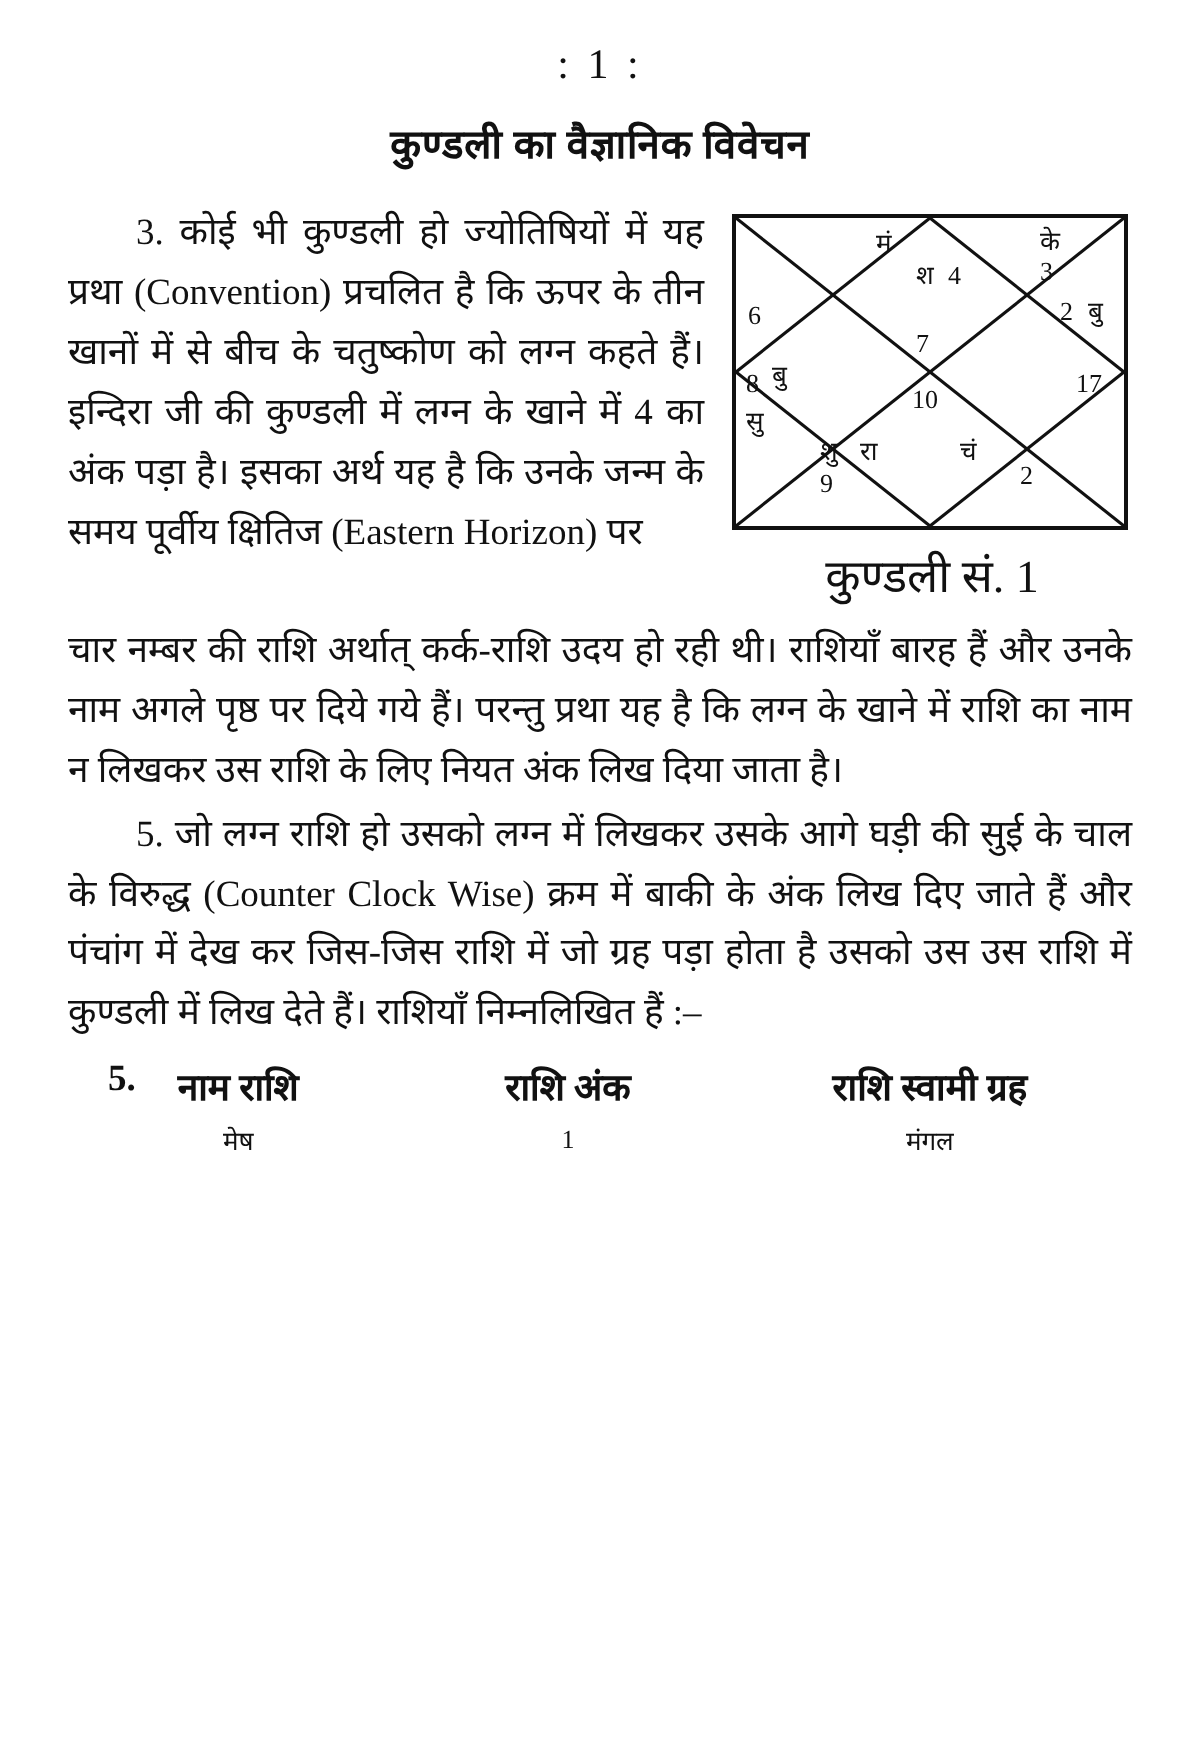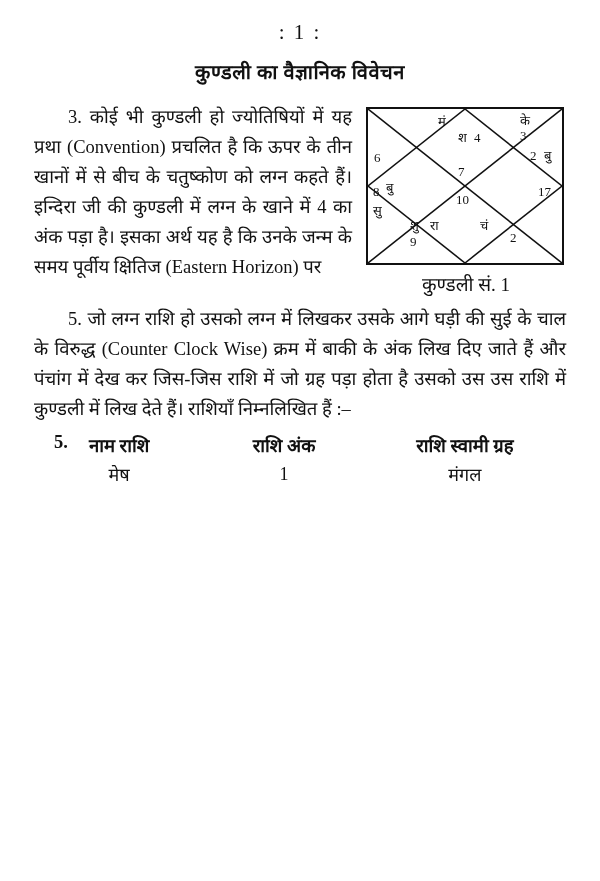--- a/index.html
+++ b/index.html
@@ -64,21 +64,21 @@
     box-sizing: border-box;
     background: #fff;
   }
   .kundali-box svg {
     display: block;
     width: 100%;
     height: 100%;
   }
   .kundali-caption {
     text-align: center;
-    font-size: 19px;
+    font-size: 23px;
     margin-top: 5px;
   }
   .cell-label {
     position: absolute;
     font-size: 13px;
     line-height: 1.05;
     text-align: center;
     white-space: nowrap;
   }
   
@@ -93,21 +93,21 @@
   }
   .tbl th {
     font-weight: bold;
     text-align: center;
     padding: 1px 2px 3px 2px;
     font-size: 18.5px;
   }
   .tbl td {
     text-align: center;
     padding: 2px 2px;
-    font-size: 18px;
+    font-size: 13px;
   }
   .tbl .first-col {
     width: 32%;
   }
   .tbl .second-col {
     width: 30%;
   }
   .tbl .third-col {
     width: 38%;
   }
@@ -169,20 +169,21 @@
         <span class="cell-label" style="left:112px; top:110px;">चं</span>
         <span class="cell-label" style="left:142px; top:122px;">2</span>
       </div>
       <div class="kundali-caption">कुण्डली सं. 1</div>
     </div>
 
     <p class="para">3. कोई भी कुण्डली हो ज्योतिषियों में यह प्रथा (Convention) प्रचलित है कि ऊपर के तीन खानों में से बीच के चतुष्कोण को लग्न कहते हैं। इन्दिरा जी की कुण्डली में लग्न के खाने में 4 का अंक पड़ा है। इसका अर्थ यह है कि उनके जन्म के समय पूर्वीय क्षितिज (Eastern Horizon) पर</p>
 
     <div class="clearfix"></div>
 
+    <p class="para no-indent">चार नम्बर की राशि अर्थात् कर्क-राशि उदय हो रही थी। राशियाँ बारह हैं और उनके नाम अगले पृष्ठ पर दिये गये हैं। परन्तु प्रथा यह है कि लग्न के खाने में राशि का नाम न लिखकर उस राशि के लिए नियत अंक लिख दिया जाता है।</p>
 
     <p class="para">5. जो लग्न राशि हो उसको लग्न में लिखकर उसके आगे घड़ी की सुई के चाल के विरुद्ध (Counter Clock Wise) क्रम में बाकी के अंक लिख दिए जाते हैं और पंचांग में देख कर जिस-जिस राशि में जो ग्रह पड़ा होता है उसको उस उस राशि में कुण्डली में लिख देते हैं। राशियाँ निम्नलिखित हैं :–</p>
 
   </div>
 
   <div class="table-wrap">
     <table class="tbl">
       <thead>
         <tr class="row-5">
           <th class="first-col">

